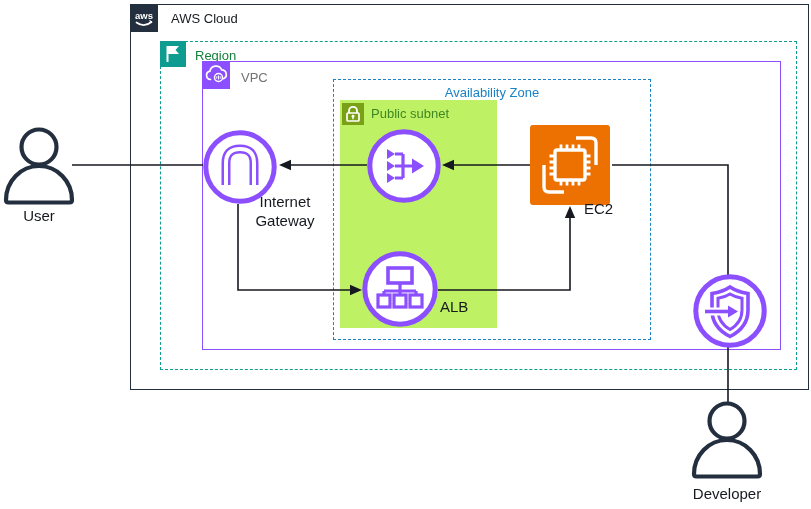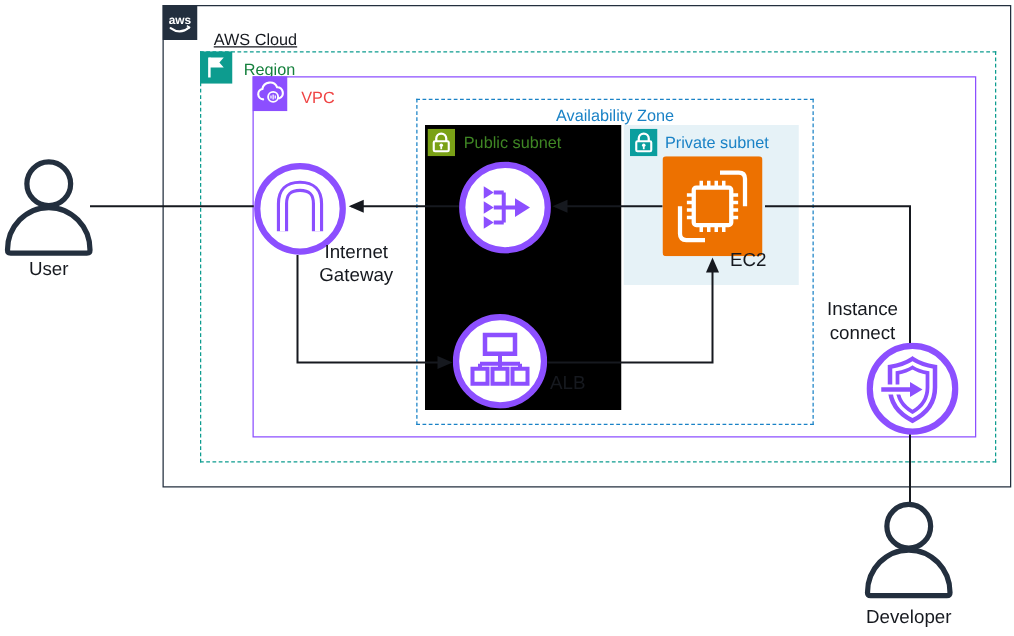--- a/index.html
+++ b/index.html
@@ -4,27 +4,27 @@
 <style>
   html,body{margin:0;padding:0;background:#fff;}
   .canvas{position:relative;width:811px;height:509px;background:#ffffff;
           font-family:"Liberation Sans",sans-serif;overflow:hidden;}
   .box{position:absolute;box-sizing:border-box;}
   .aws-cloud{left:130px;top:4px;width:679px;height:386px;border:1.6px solid #232F3E;background:transparent;}
   .region{left:160px;top:41px;width:637px;height:329px;border:1.5px dashed #0d9c8f;}
   .vpc{left:202px;top:61px;width:579px;height:289px;border:1.6px solid #8C4FFF;}
   .az{left:333px;top:79px;width:318px;height:261px;border:1.5px dashed #1a82c6;}
   .subnet{position:absolute;box-sizing:border-box;}
-  .public-subnet{left:340px;top:100px;width:157px;height:228px;background:#000000;}
+  .public-subnet{left:340px;top:100px;width:157px;height:228px;background:#bef264;}
   .private-subnet{left:499px;top:100px;width:140px;height:128px;background:#E6F2F7;}
   .corner-icon{position:absolute;left:-1px;top:-1px;display:block;}
   .hdr-label{position:absolute;font-size:13px;white-space:nowrap;}
-  .cloud-label{left:40px;top:19px;color:#16191f;text-decoration:underline;}
+  .cloud-label{left:40px;top:6px;color:#16191f;}
   .region-label{left:34px;top:6px;color:#15803d;}
-  .vpc-label{left:38px;top:8px;color:#ef4444;}
+  .vpc-label{left:38px;top:8px;color:#737373;}
   .az-label{left:0;right:0;top:5px;text-align:center;color:#1a82c6;}
   .pub-label{left:31px;top:6px;color:#3F8624;}
   .priv-label{left:33px;top:6px;color:#1a82c6;}
   .edges{position:absolute;left:0;top:0;width:811px;height:509px;pointer-events:none;}
   .node{position:absolute;}
   .node-label{position:absolute;font-size:15px;color:#16191f;line-height:19px;}
   .tc{text-align:center;}
 </style>
 </head>
 <body>
@@ -68,30 +68,20 @@
     <svg style="position:absolute;left:2px;top:3px" width="22" height="22">
       <rect x="0" y="0" width="22" height="22" fill="#7AA116"></rect>
       <path d="M7 10 V7.8 A4 4 0 0 1 15 7.8 V10" stroke="#ffffff" stroke-width="1.8" fill="none"></path>
       <rect x="5" y="10" width="12" height="8" rx="1" stroke="#ffffff" stroke-width="1.7" fill="none"></rect>
       <circle cx="11" cy="13.2" r="1.4" fill="#ffffff"></circle>
       <path d="M11 14 V16.3" stroke="#ffffff" stroke-width="1.4"></path>
     </svg>
     <span class="hdr-label pub-label">Public subnet</span>
   </div>
 
-  <div class="subnet private-subnet">
-    <svg style="position:absolute;left:5px;top:3px" width="22" height="22">
-      <rect x="0" y="0" width="22" height="22" fill="#0a9e9e"></rect>
-      <path d="M7 10 V7.8 A4 4 0 0 1 15 7.8 V10" stroke="#ffffff" stroke-width="1.8" fill="none"></path>
-      <rect x="5" y="10" width="12" height="8" rx="1" stroke="#ffffff" stroke-width="1.7" fill="none"></rect>
-      <circle cx="11" cy="13.2" r="1.4" fill="#ffffff"></circle>
-      <path d="M11 14 V16.3" stroke="#ffffff" stroke-width="1.4"></path>
-    </svg>
-    <span class="hdr-label priv-label">Private subnet</span>
-  </div>
 
   <svg class="edges">
     <g stroke="#16191f" stroke-width="1.6" fill="none">
       <path d="M72 165 H203"></path>
       <path d="M367 165 H281"></path>
       <path d="M530 165 H444"></path>
       <path d="M612 165 H728 V402"></path>
       <path d="M238 204 V290 H359"></path>
       <path d="M438 290 H570 V213"></path>
     </g>
@@ -144,21 +134,20 @@
   <div class="node-label" style="left:584px;top:199px">EC2</div>
 
   <svg class="node" style="left:693px;top:274px" width="74" height="74">
     <circle cx="37" cy="37" r="34.2" fill="#ffffff" stroke="#8C4FFF" stroke-width="5"></circle>
     <path d="M37 13 C31 17 25 18.5 19 19.5 V36 C19 49 27 57.5 37 62.5 C47 57.5 55 49 55 36 V19.5 C49 18.5 43 17 37 13 Z" stroke="#8C4FFF" stroke-width="3.6" fill="none"></path>
     <path d="M37 20 C33 22.5 29 23.6 25 24.3 V36 C25 45 30 51.5 37 55.5 C44 51.5 49 45 49 36 V24.3 C45 23.6 41 22.5 37 20 Z" stroke="#8C4FFF" stroke-width="3" fill="none"></path>
     <path d="M12 37.5 H40" stroke="#ffffff" stroke-width="8" fill="none"></path>
     <path d="M12 37.5 H36" stroke="#8C4FFF" stroke-width="3.6" fill="none"></path>
     <polygon points="35,31.5 35,43.5 45,37.5" fill="#8C4FFF"></polygon>
   </svg>
-  <div class="node-label tc" style="left:655px;top:238px;width:70px">Instance connect</div>
 
   <svg class="node" style="left:0px;top:126px" width="78" height="80">
     <circle cx="39" cy="21" r="17.5" fill="#ffffff" stroke="#232F3E" stroke-width="4.2"></circle>
     <path d="M6 74 A33 34 0 0 1 72 74 Q72 76.5 69.5 76.5 L8.5 76.5 Q6 76.5 6 74 Z" fill="#ffffff" stroke="#232F3E" stroke-width="4.2" stroke-linejoin="round"></path>
   </svg>
   <div class="node-label tc" style="left:0px;top:206px;width:78px">User</div>
 
   <svg class="node" style="left:688px;top:400px" width="78" height="80">
     <circle cx="39" cy="21" r="17.5" fill="#ffffff" stroke="#232F3E" stroke-width="4.2"></circle>
     <path d="M6 74 A33 34 0 0 1 72 74 Q72 76.5 69.5 76.5 L8.5 76.5 Q6 76.5 6 74 Z" fill="#ffffff" stroke="#232F3E" stroke-width="4.2" stroke-linejoin="round"></path>

